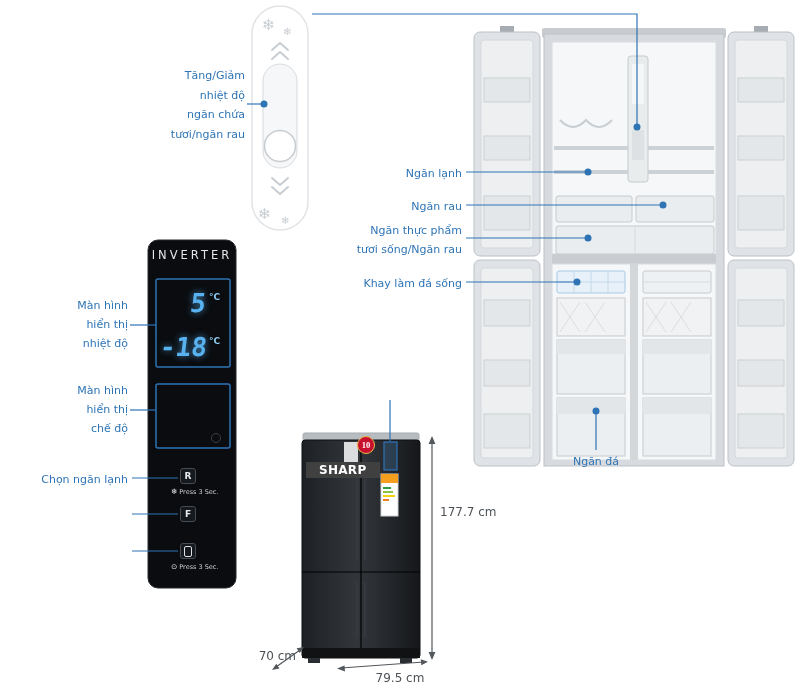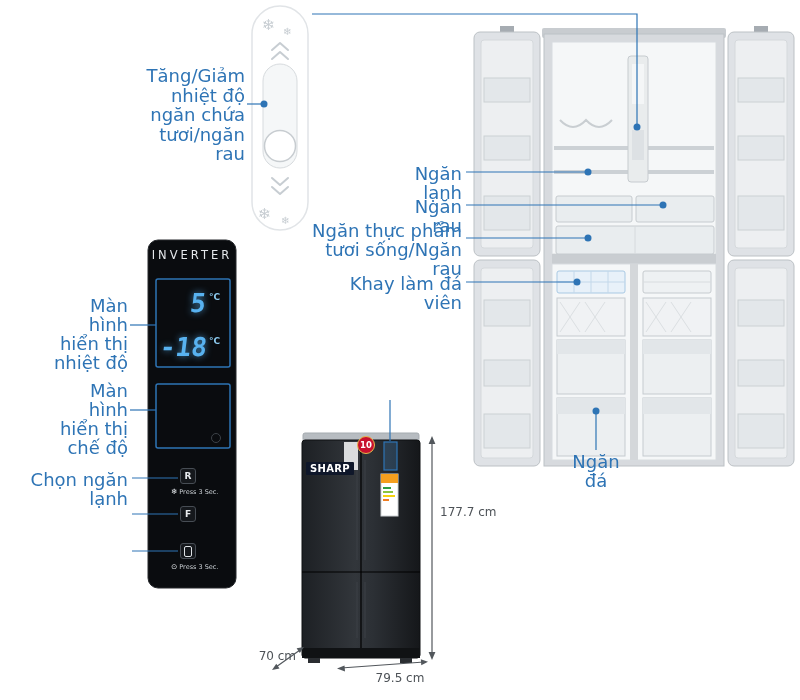--- a/index.html
+++ b/index.html
@@ -1,38 +1,38 @@
 <!DOCTYPE html>
 <html><head>
 <meta charset="utf-8">
 <style>
   html,body { margin:0; padding:0; background:#fff; }
   body { font-family:"DejaVu Sans","Liberation Sans",sans-serif; }
   .canvas { position:relative; width:800px; height:700px; background:#ffffff; overflow:hidden; }
   svg.bg { position:absolute; left:0; top:0; }
-  .label { position:absolute; color:#2e74b5; font-size:18px; line-height:19px; }
+  .label { position:absolute; color:#2e74b5; font-size:11px; line-height:19px; }
   .pre { white-space:pre-line; }
   .tr { text-align:right; }
   .tc { text-align:center; }
   .dim { position:absolute; color:#4d5257; font-size:12px; }
   .inverter { position:absolute; left:148px; top:248px; width:88px; text-align:center;
               color:#e4e7ea; font-size:11.5px; letter-spacing:3px; }
   .digit { position:absolute; font-family:"DejaVu Sans Mono",monospace; font-weight:700;
            color:#58b2f0; text-shadow:0 0 7px rgba(86,175,238,.75); transform:skewX(-7deg);
            font-size:26px; }
   .unit { position:absolute; font-size:9px; color:#8ecdf2; font-weight:600; }
   .btn { position:absolute; width:16px; height:16px; background:#15181c; border:1px solid #474d54;
          border-radius:3px; color:#e8ebee; font-size:9px; display:flex; align-items:center;
          justify-content:center; font-weight:700; box-sizing:border-box; }
   .mode-glyph { width:6px; height:9px; border:1px solid #dfe3e6; border-radius:2px; }
   .hint { position:absolute; color:#ccd1d6; font-size:6.5px; display:flex; align-items:center;
           gap:2px; white-space:nowrap; }
   .hint .ic { font-size:7.5px; color:#dfe3e6; }
-  .sharp-logo { position:absolute; background:#0f172a; color:#fff; font-size:10px; font-weight:700;
-                padding:1px 4px; border-radius:1px; letter-spacing:.3px; }
+  .sharp-logo { position:absolute; background:#404040; color:#fff; font-size:12px; font-weight:700;
+                padding:1px 13px; border-radius:1px; letter-spacing:.3px; }
   .badge10 { position:absolute; width:18px; height:18px; border-radius:50%; background:#c8102e;
              border:1.5px solid #e8b84c; color:#fff; font-size:8.5px; font-weight:700;
              display:flex; align-items:center; justify-content:center; box-sizing:border-box; }
 </style>
 </head>
 <body>
 
 <div class="canvas">
 
   <svg class="bg" width="800" height="700" viewBox="0 0 800 700">
@@ -190,21 +190,21 @@
   </svg>
 
   <div class="label pre tr" style="left:140px; top:66px; width:105px; line-height:19.5px;">Tăng/Giảm
 nhiệt độ
 ngăn chứa
 tươi/ngăn rau</div>
   <div class="label tr" style="left:385px; top:164px; width:77px;">Ngăn lạnh</div>
   <div class="label tr" style="left:392px; top:197px; width:70px;">Ngăn rau</div>
   <div class="label pre tr" style="left:312px; top:221px; width:150px;">Ngăn thực phẩm
 tươi sống/Ngăn rau</div>
-  <div class="label tr" style="left:340px; top:274px; width:122px;">Khay làm đá viên</div>
+  <div class="label tr" style="left:340px; top:274px; width:122px;">Khay làm đá sống</div>
   <div class="label tc" style="left:562px; top:452px; width:68px;">Ngăn đá</div>
   <div class="label pre tr" style="left:48px; top:296px; width:80px;">Màn hình
 hiển thị
 nhiệt độ</div>
   <div class="label pre tr" style="left:48px; top:381px; width:80px;">Màn hình
 hiển thị
 chế độ</div>
   <div class="label tr" style="left:8px; top:470px; width:120px;">Chọn ngăn lạnh</div>
 
   <div class="inverter">INVERTER</div>
@@ -224,19 +224,19 @@
   </div>
   <div class="btn" style="left:180px; top:543px;">
     <span class="mode-glyph"></span>
   </div>
   <div class="hint" style="left:171px; top:562px;">
     <span class="ic">⊙</span>
     <span>Press 3 Sec.</span>
   </div>
 
   <div class="sharp-logo" style="left:306px; top:462px;">SHARP</div>
-  <div class="badge10" style="left:357px; top:436px;">10</div>
+  <div class="badge10" style="left:357px; top:436px;font-family:Liberation Serif, serif;">10</div>
 
   <div class="dim" style="left:440px; top:505px;">177.7 cm</div>
   <div class="dim tr" style="left:250px; top:649px; width:46px;">70 cm</div>
   <div class="dim tc" style="left:368px; top:671px; width:64px;">79.5 cm</div>
 
 </div>
 
 </body></html>

